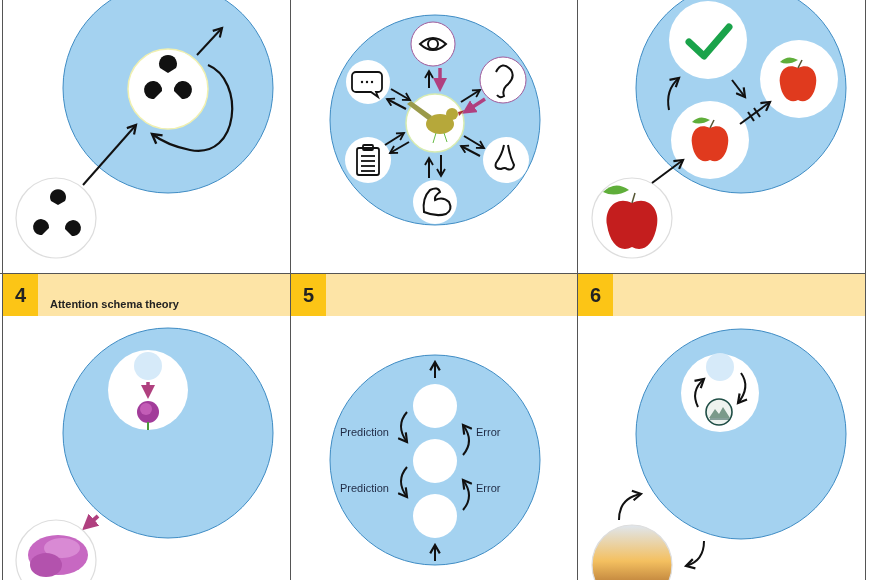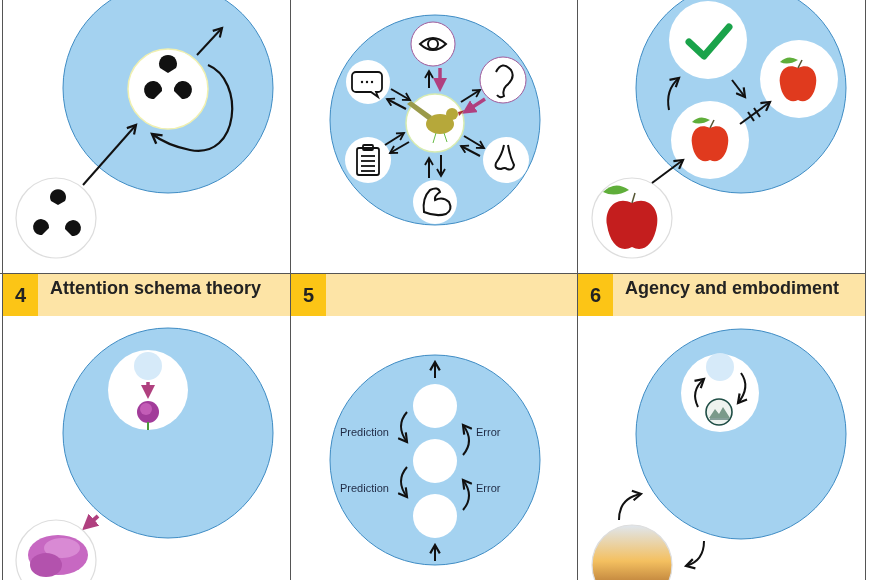--- a/index.html
+++ b/index.html
@@ -1,21 +1,21 @@
 <!DOCTYPE html>
 <html><head>
 <meta charset="utf-8">
 <style>
   html,body{margin:0;padding:0;background:#fff;}
   body{width:870px;height:580px;position:relative;overflow:hidden;font-family:"Liberation Sans","DejaVu Sans",sans-serif;}
   .vline{position:absolute;top:0;width:1px;height:580px;background:#555;}
   .hline{position:absolute;left:0;width:866px;height:1px;background:#555;}
   .band{position:absolute;top:274px;height:42px;background:#fde4a6;}
   .num{position:absolute;top:0;width:35px;height:42px;background:#fcc516;color:#222;font-weight:bold;font-size:20px;display:flex;align-items:center;justify-content:center;}
-  .title{position:absolute;top:0;left:47px;height:28px;display:flex;align-items:center;font-size:18px;font-weight:bold;color:#222;white-space:nowrap;}
+  .title{position:absolute;top:16px;left:47px;height:28px;display:flex;align-items:center;font-size:11px;font-weight:bold;color:#222;white-space:nowrap;}
   svg.panel{position:absolute;}
   .lbl{font-family:"Liberation Sans","DejaVu Sans",sans-serif;font-size:11px;fill:#1f2a44;}
 </style>
 </head>
 <body>
 
 <div class="vline" style="left:2px;"></div>
 <div class="vline" style="left:290px;"></div>
 <div class="vline" style="left:577px;"></div>
 <div class="vline" style="left:865px;"></div>
@@ -23,21 +23,20 @@
 
 <div class="band" style="left:3px;width:287px;">
   <div class="num">4</div>
   <div class="title">Attention schema theory</div>
 </div>
 <div class="band" style="left:291px;width:286px;">
   <div class="num">5</div>
 </div>
 <div class="band" style="left:578px;width:287px;">
   <div class="num">6</div>
-  <div class="title">Agency and embodiment</div>
 </div>
 
 <svg class="panel" style="left:3px;top:0;" width="287" height="273" viewBox="3 0 287 273">
   <defs>
     <marker id="ah" viewBox="0 0 10 10" refX="8" refY="5" markerWidth="6" markerHeight="6" orient="auto-start-reverse">
       <path d="M1,1 L8,5 L1,9" fill="none" stroke="#111" stroke-width="1.8"></path>
     </marker>
   </defs>
   <circle cx="168" cy="88" r="105" fill="#a4d2f0" stroke="#3f8cc4" stroke-width="1"></circle>
   <circle cx="168" cy="89" r="40" fill="#fff" stroke="#f0f0b0" stroke-width="1.5"></circle>

